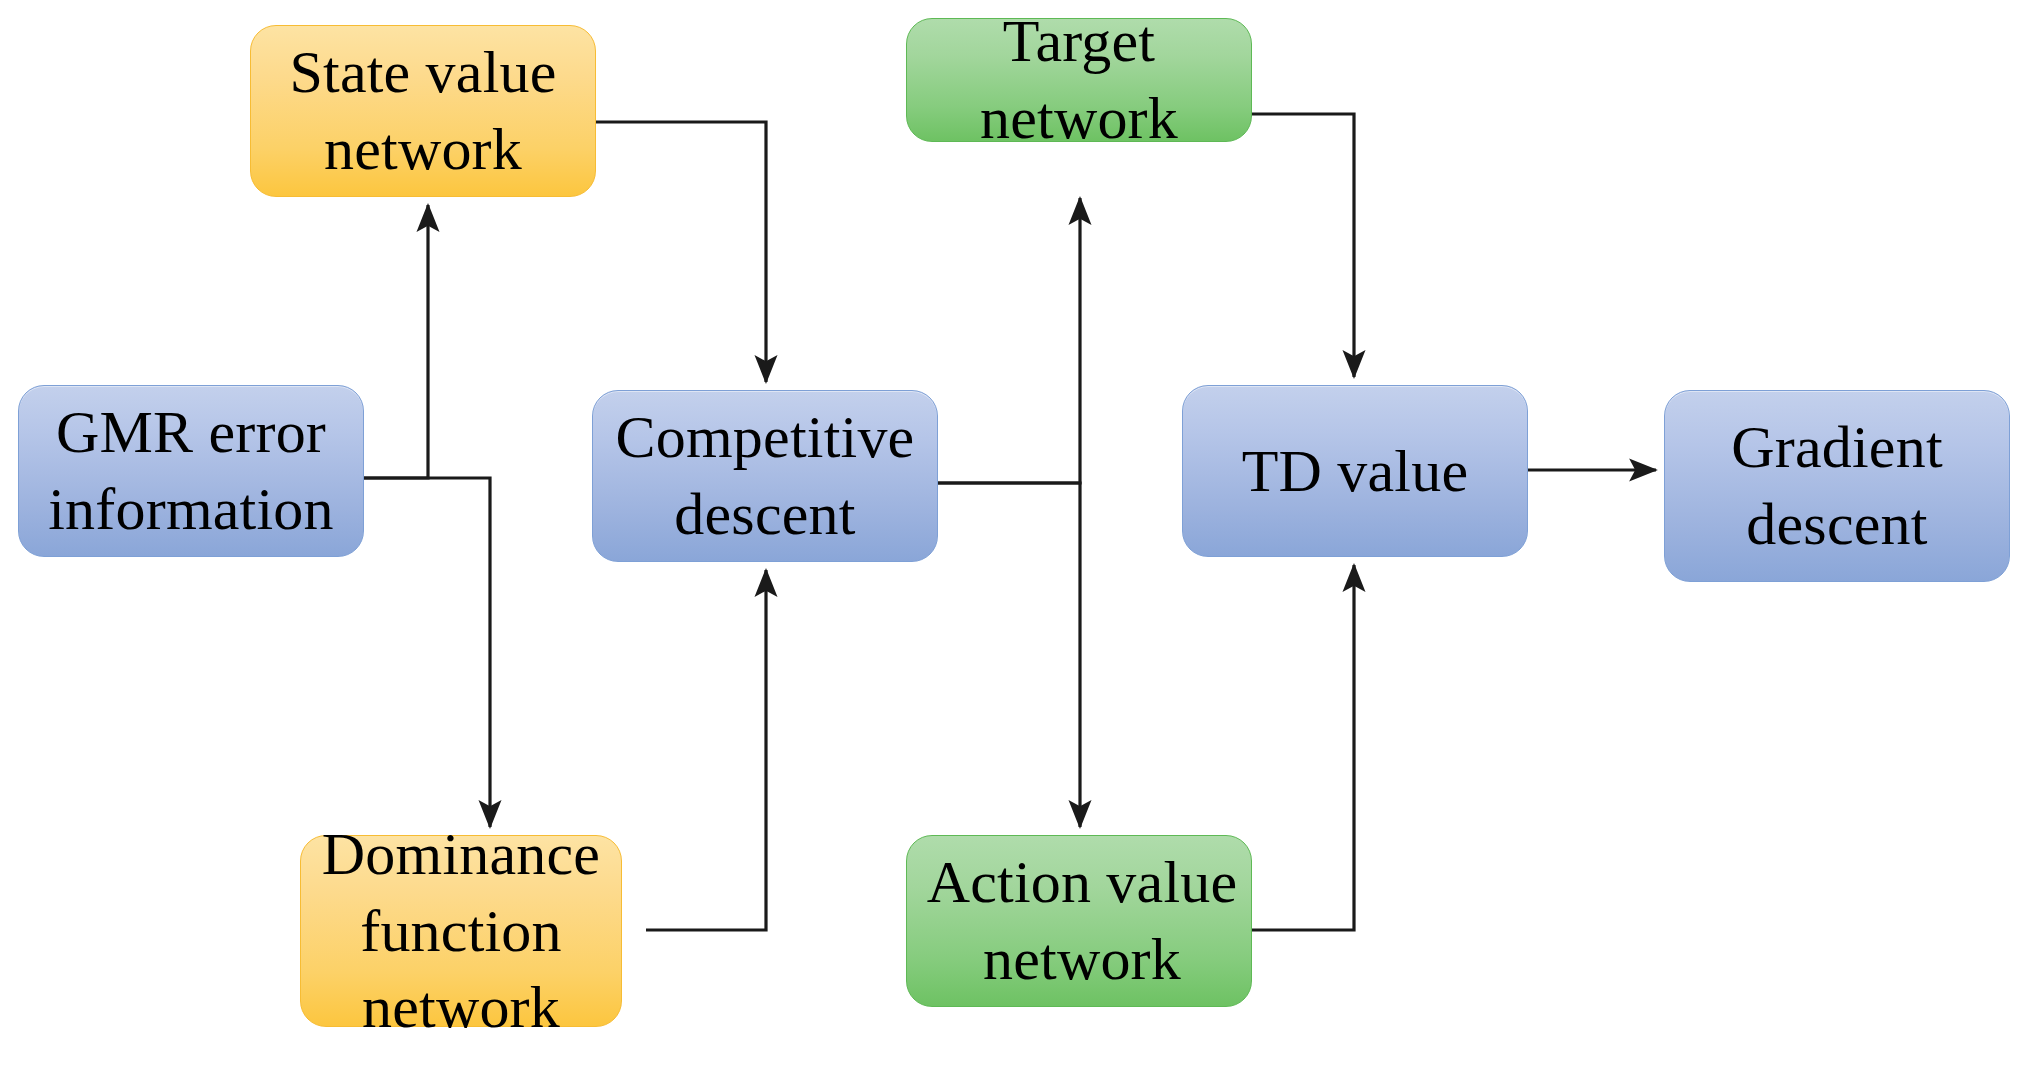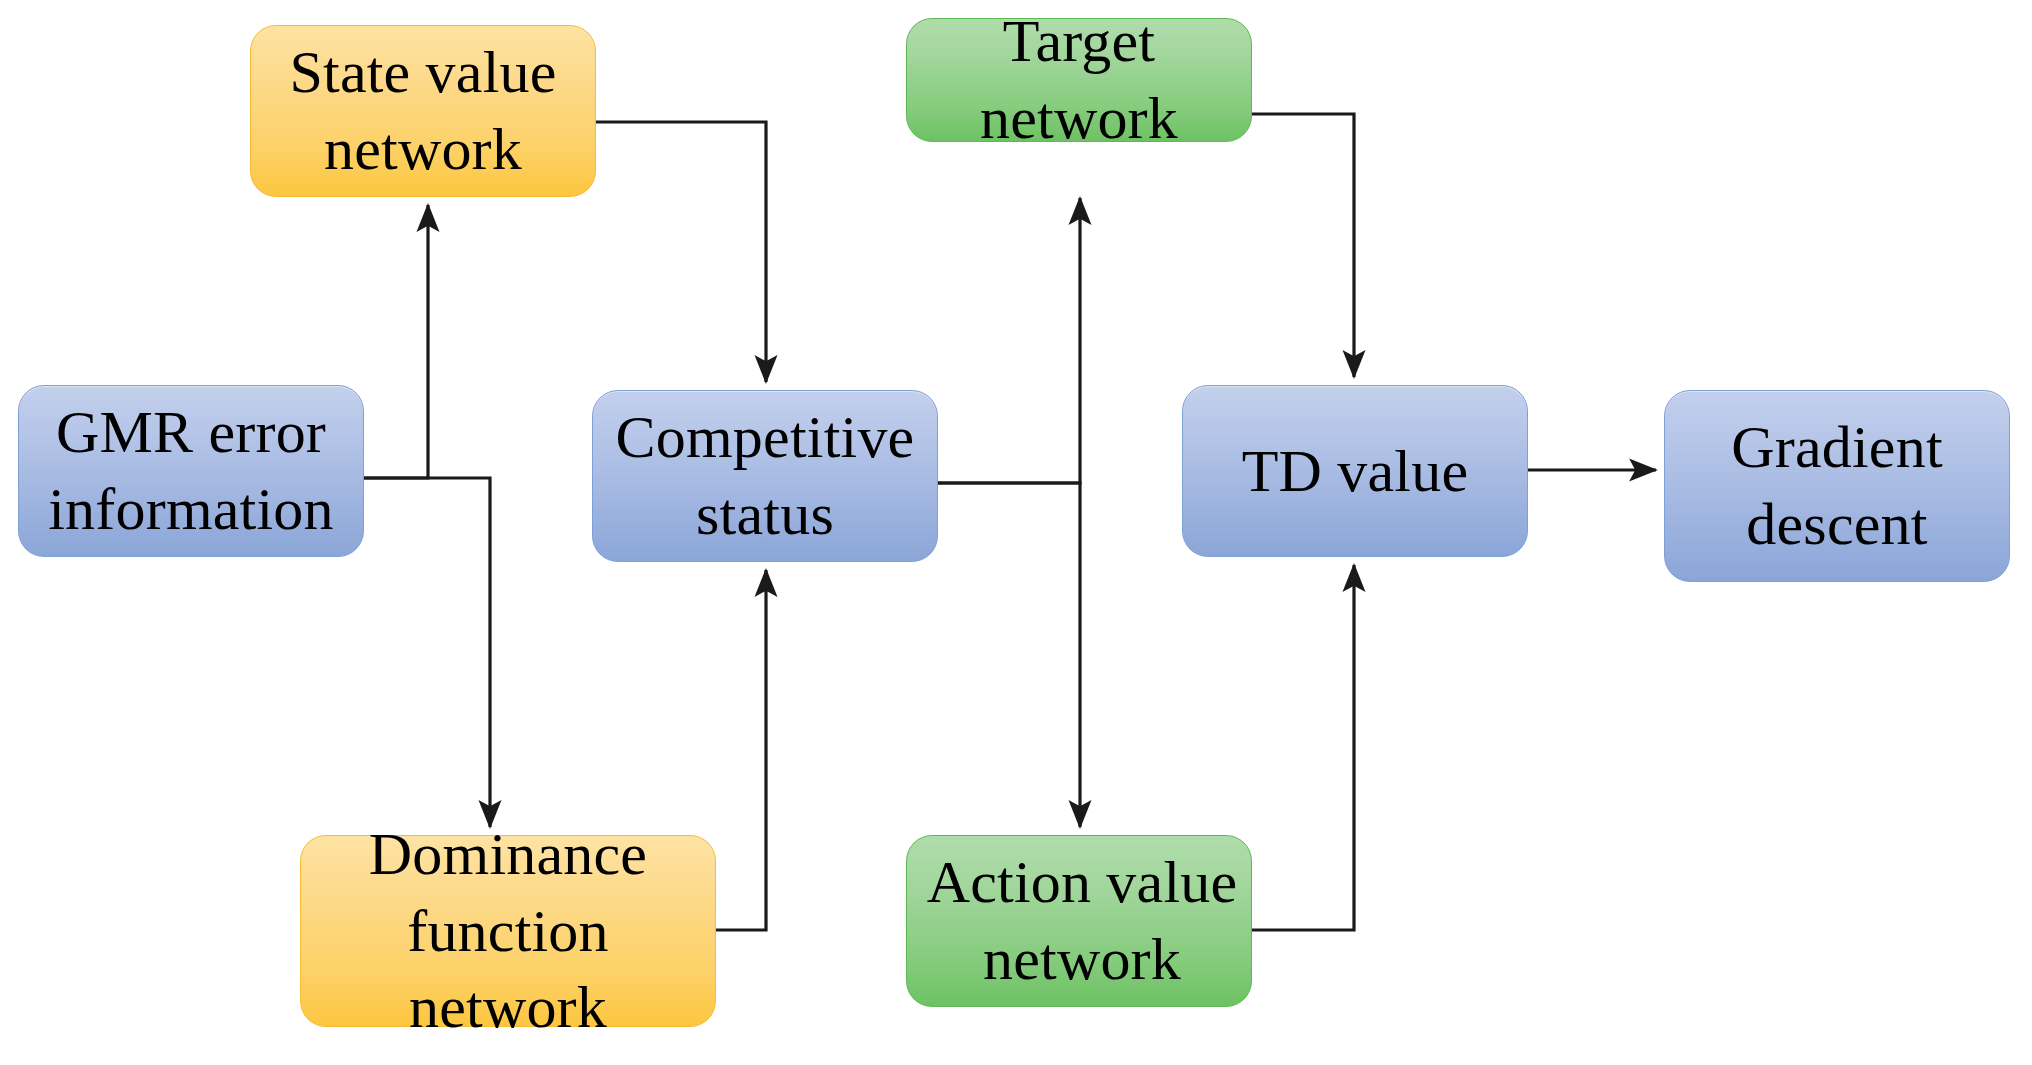--- a/index.html
+++ b/index.html
@@ -81,24 +81,24 @@
   </svg>
 
   <div id="node-layer">
       <div class="node yellow" style="left: 250px; top: 25px; width: 346px; height: 172px;">State value
 network</div>
       <div class="node green" style="left: 906px; top: 18px; width: 346px; height: 124px;">Target
 network</div>
       <div class="node blue" style="left: 18px; top: 385px; width: 346px; height: 172px;">GMR error
 information</div>
       <div class="node blue" style="left: 592px; top: 390px; width: 346px; height: 172px;">Competitive
-status</div>
+descent</div>
       <div class="node blue" style="left: 1182px; top: 385px; width: 346px; height: 172px;">TD value</div>
       <div class="node blue" style="left: 1664px; top: 390px; width: 346px; height: 192px;">Gradient
 descent</div>
-      <div class="node yellow" style="left: 300px; top: 835px; width: 416px; height: 192px;">Dominance
+      <div class="node yellow" style="left: 300px; top: 835px; width: 322px; height: 192px;">Dominance
 function
 network</div>
       <div class="node green" style="left: 906px; top: 835px; width: 346px; height: 172px; padding-left: 16px;">Action value
 network</div>
     </div>
 
 </div>
 
 </body></html>

